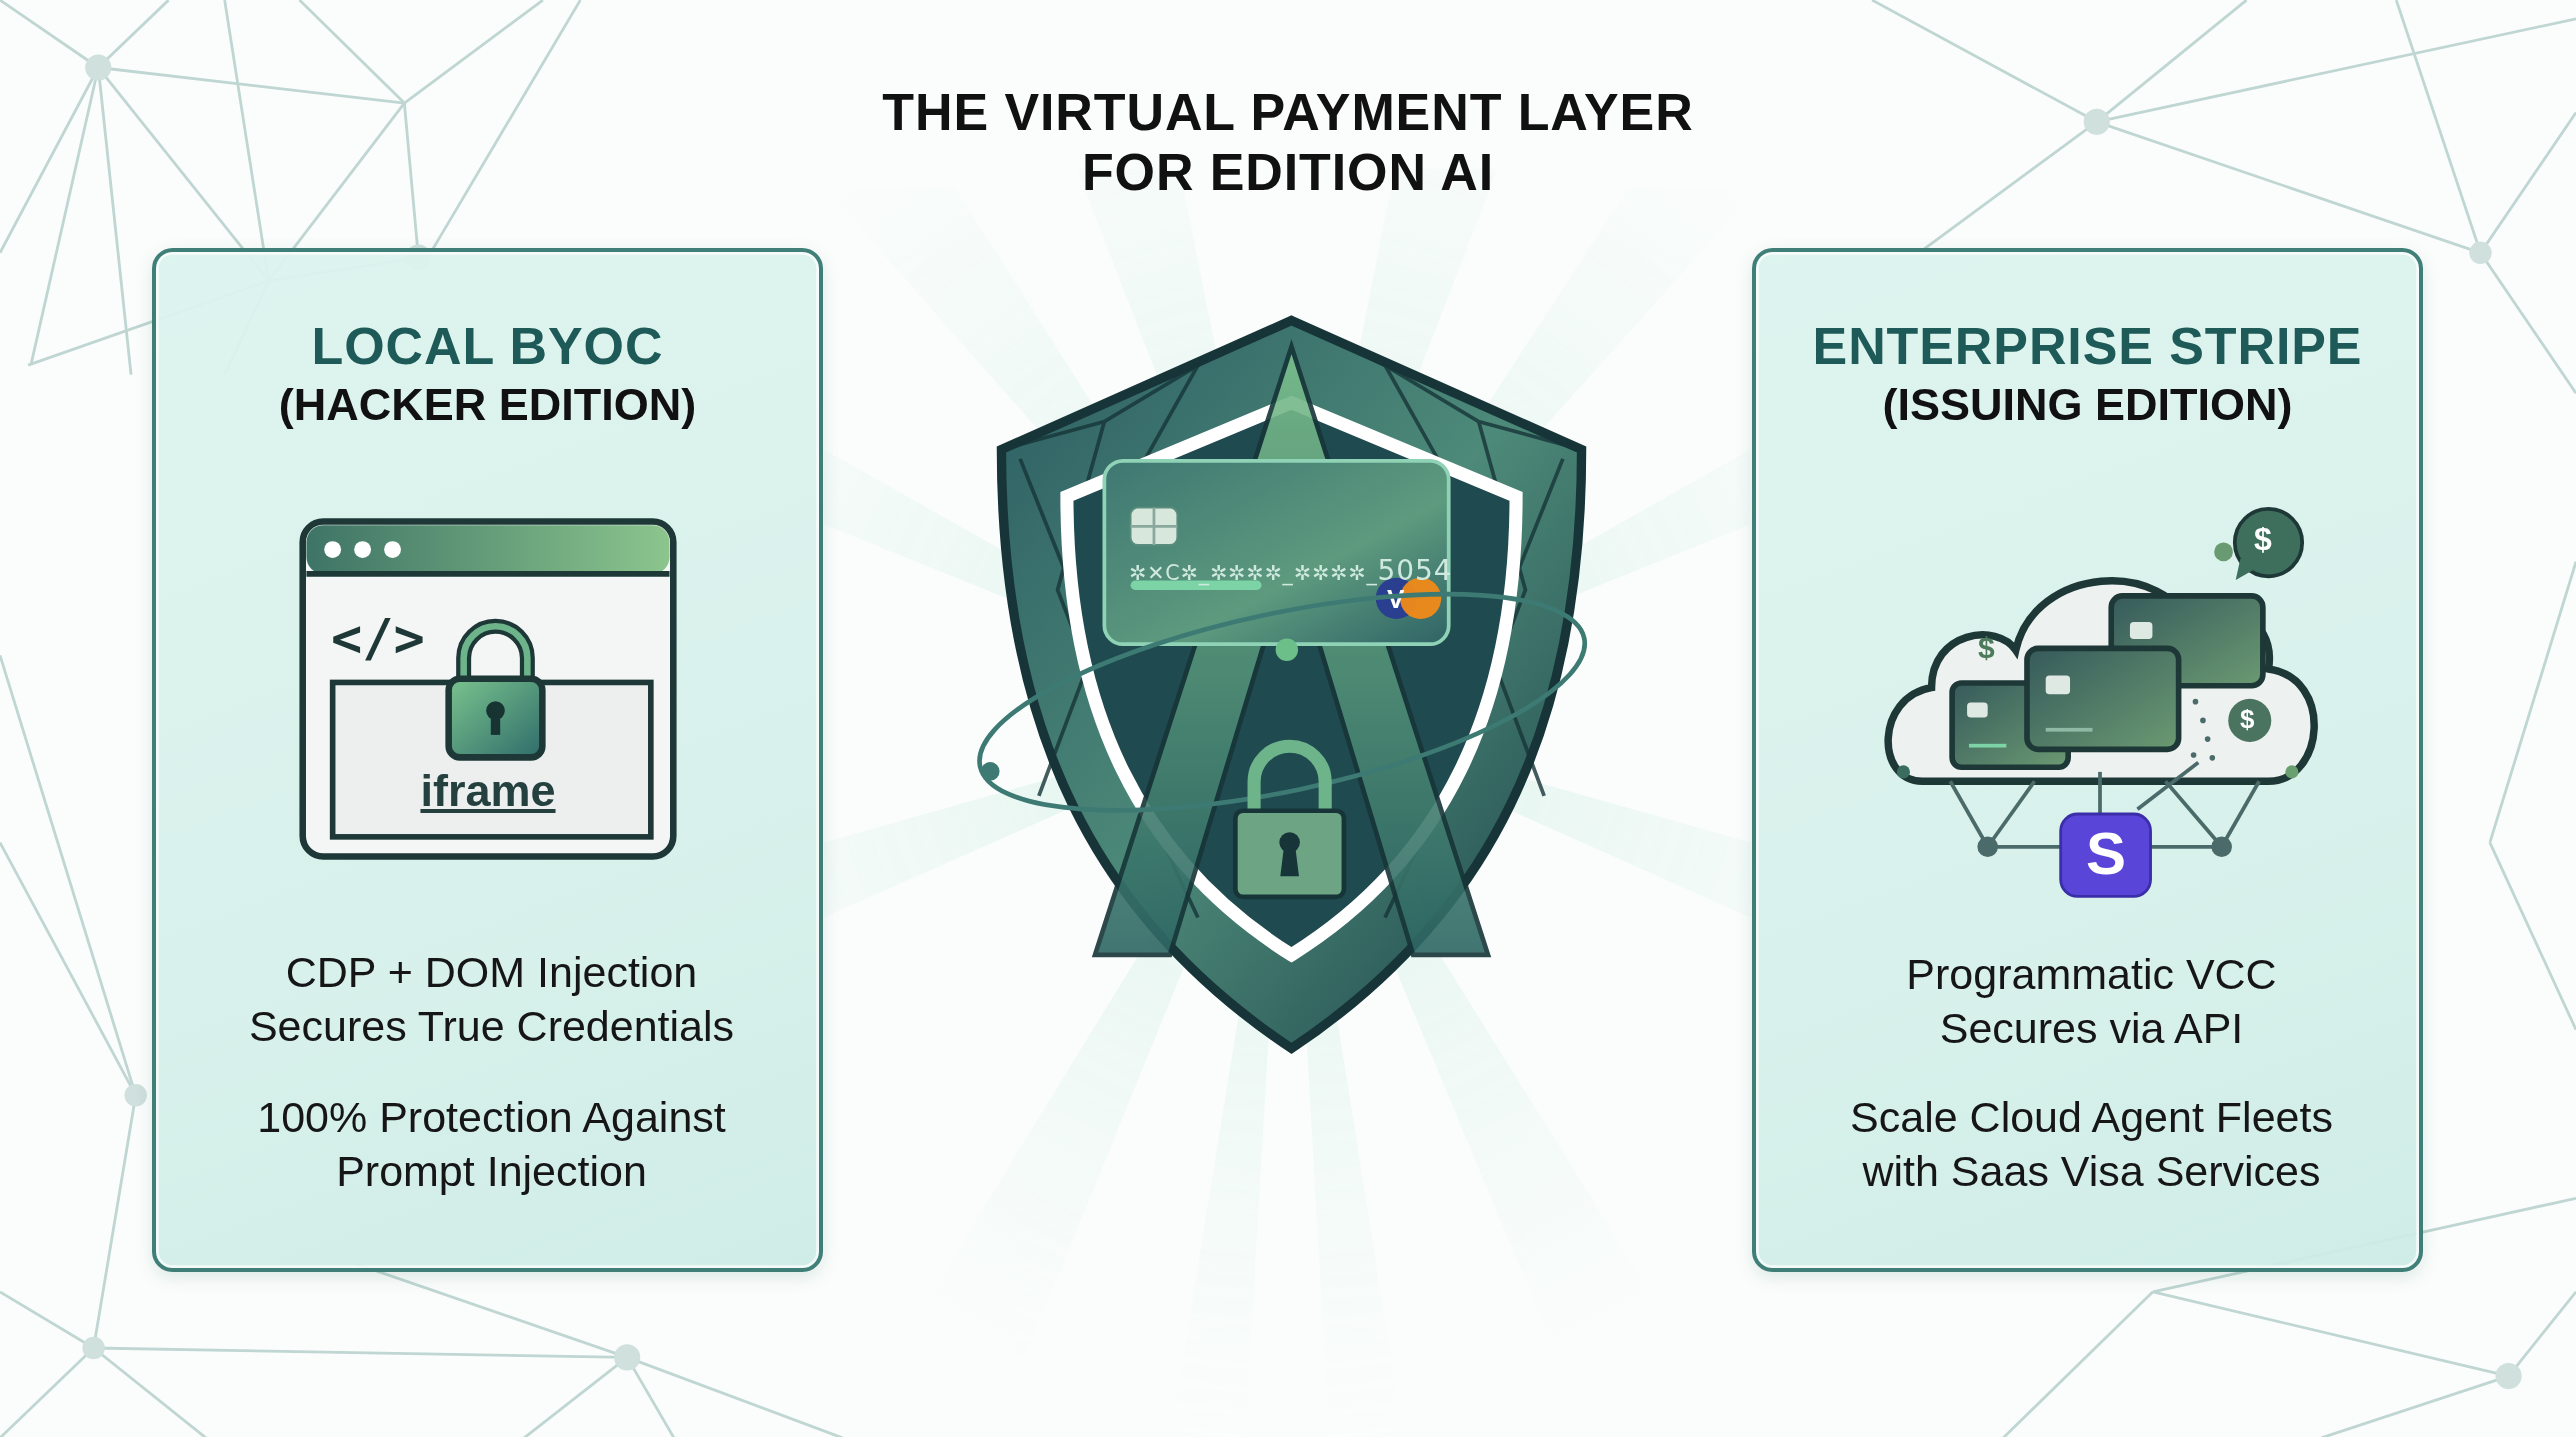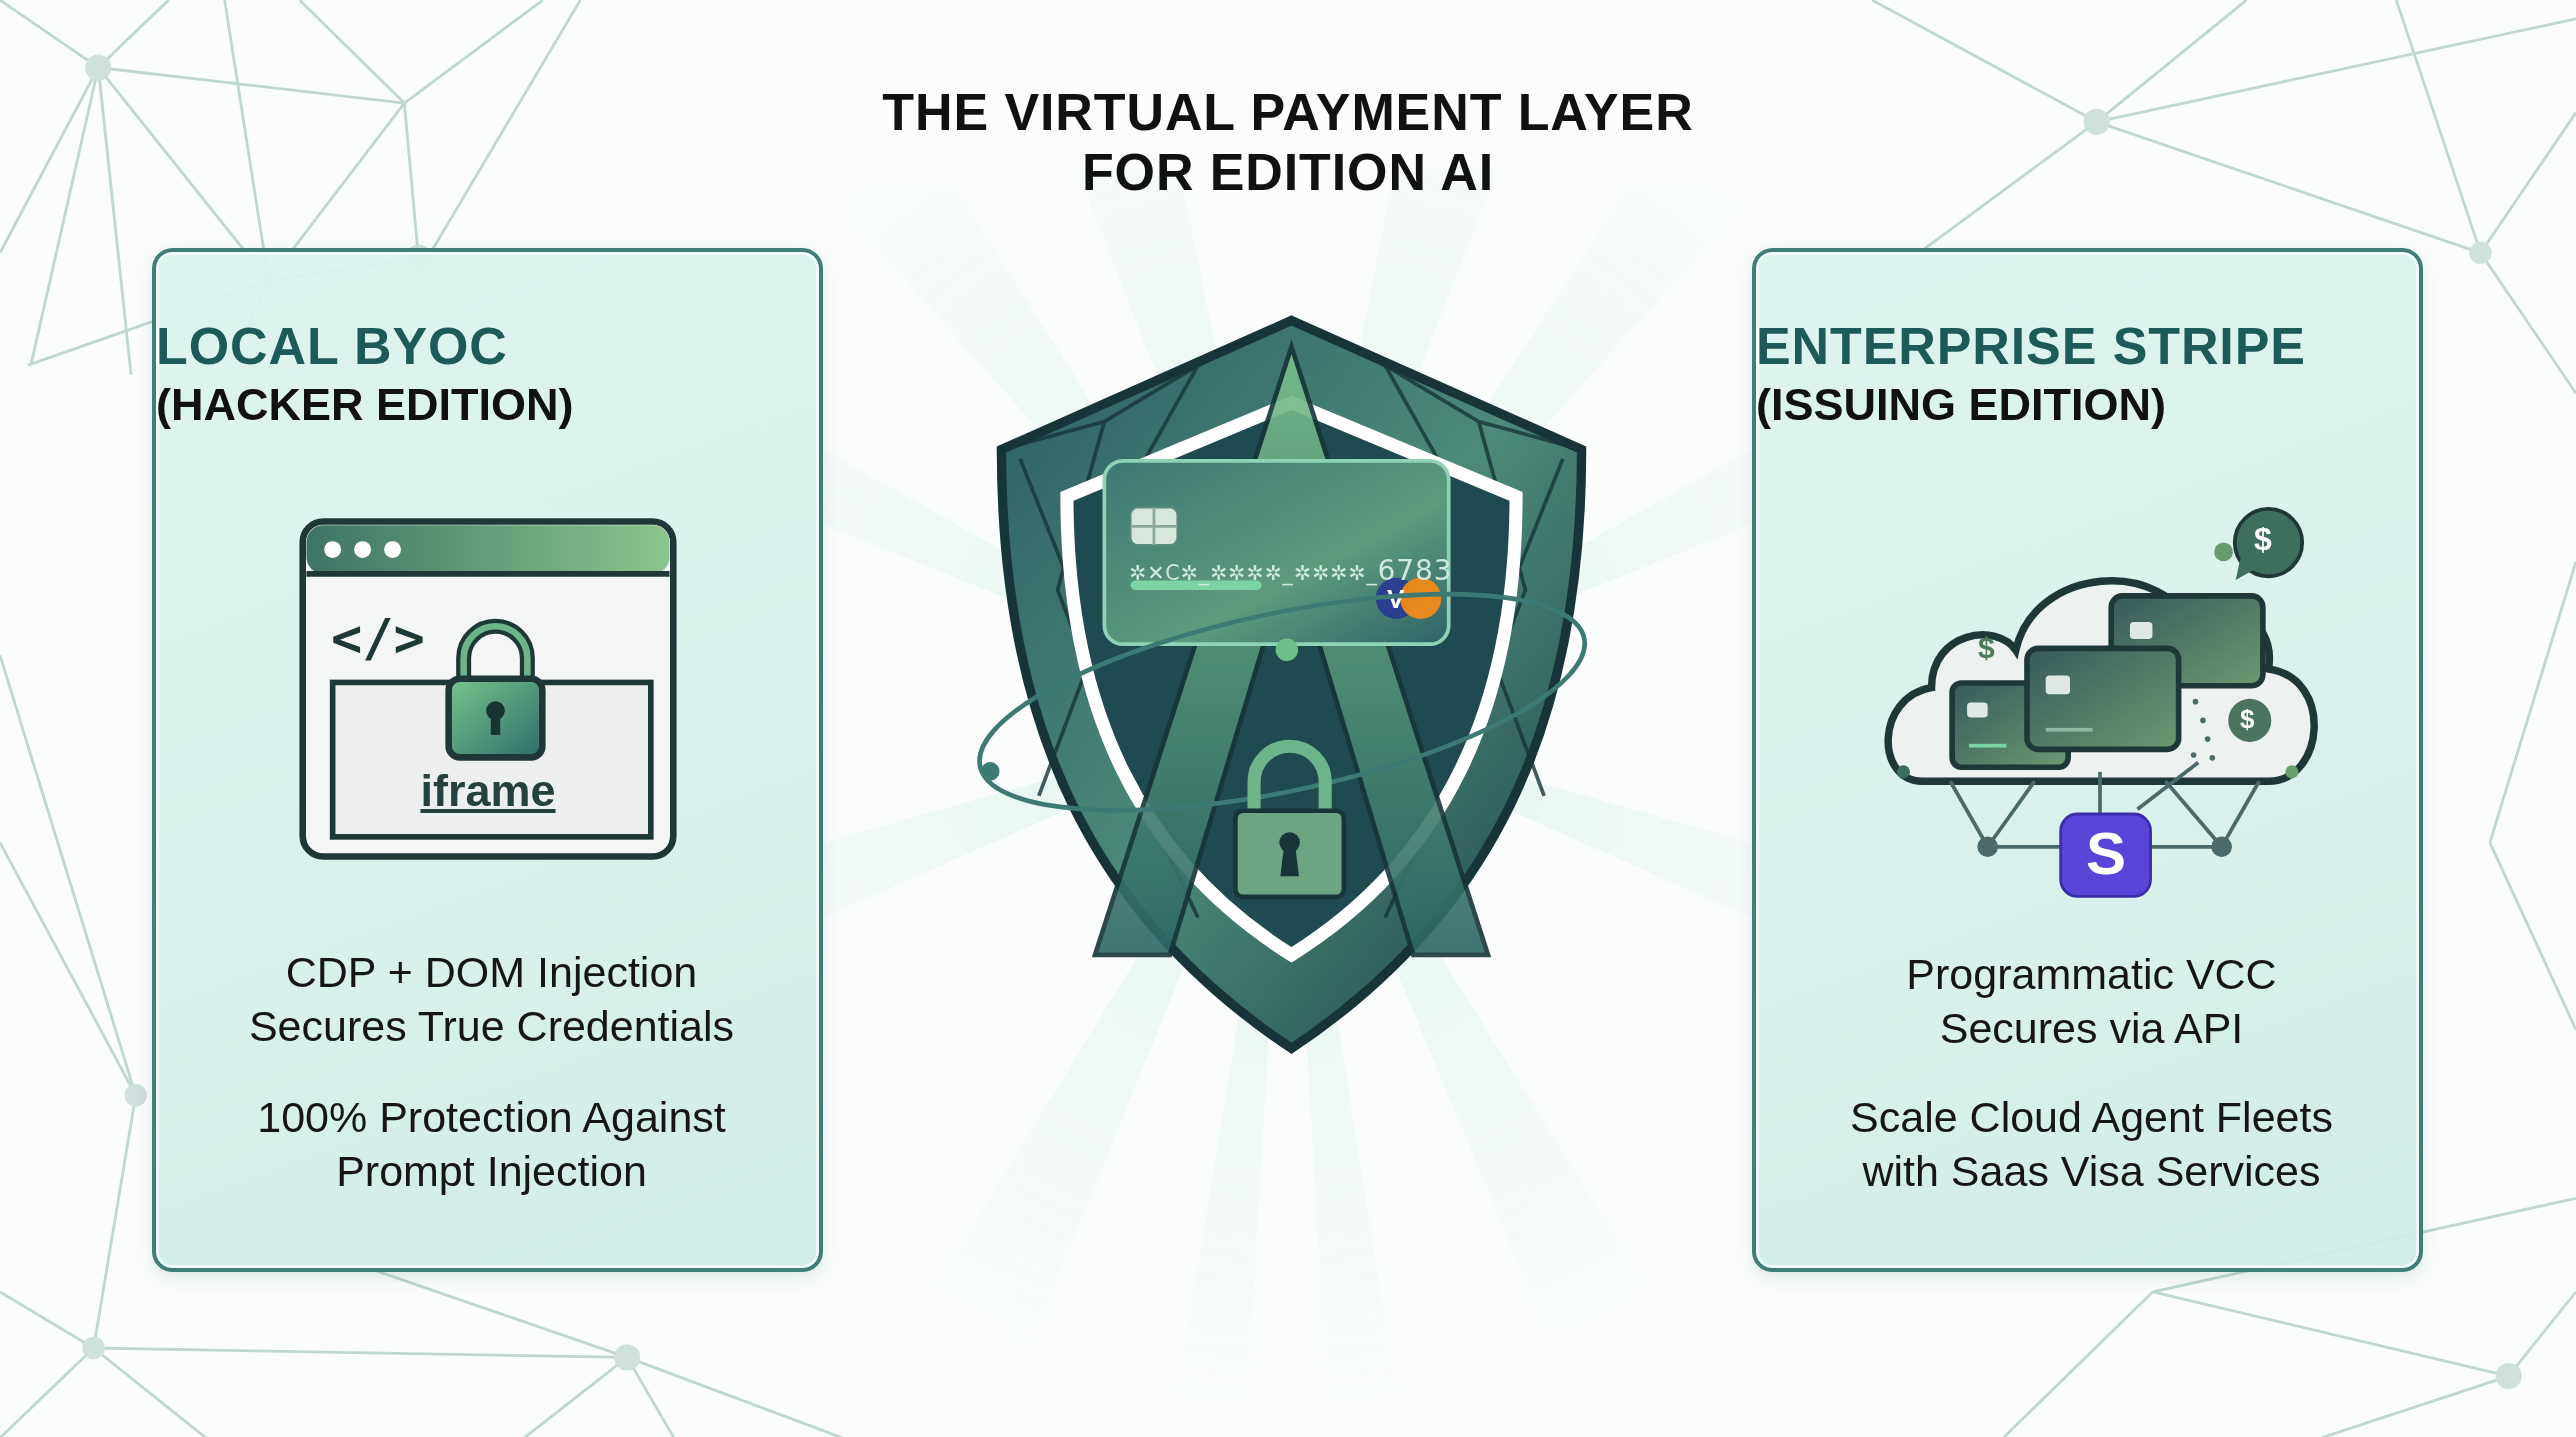--- a/index.html
+++ b/index.html
@@ -5,21 +5,21 @@
   html,body{margin:0;padding:0;}
   body{width:2576px;height:1438px;position:relative;overflow:hidden;background:#fbfdfc;font-family:"Liberation Sans","DejaVu Sans",sans-serif;}
   .bg-net{position:absolute;left:0;top:0;width:2576px;height:1438px;}
   .rays{position:absolute;left:0;top:0;width:2576px;height:1438px;}
   .title{position:absolute;left:0;width:2576px;text-align:center;font-weight:bold;color:#111;letter-spacing:0.9px;}
   .title .l1{position:absolute;left:0;width:100%;top:82px;font-size:52px;}
   .title .l2{position:absolute;left:0;width:100%;top:142px;font-size:52px;}
   .panel{position:absolute;top:248px;width:663px;height:1016px;border:4.7px solid #3f7f78;border-radius:20.6px;background:linear-gradient(160deg,rgba(220,243,238,0.95),rgba(214,240,234,0.92) 60%,rgba(205,236,229,0.95));box-shadow:0 0 0 2.8px rgba(255,255,255,0.7) inset,0 5.6px 17px rgba(60,120,110,0.15);}
   .panel-left{left:152px;}
   .panel-right{left:1752px;}
-  .ptitle{position:absolute;left:0;width:100%;text-align:left;font-weight:bold;}
+  .ptitle{position:absolute;left:0;width:100%;text-align:center;font-weight:bold;}
   .ptitle.main{top:64px;font-size:52px;color:#1e5a57;letter-spacing:0.9px;}
   .ptitle.sub{top:127px;font-size:45px;color:#111;}
   .feat{position:absolute;left:4px;width:100%;text-align:center;font-size:43px;color:#161616;line-height:54px;}
   .icon-wrap{position:absolute;}
   .shield-wrap{position:absolute;left:964px;top:309px;width:655px;height:749px;}
 </style>
 </head>
 <body>
 
 <svg class="bg-net" viewBox="0 0 2752 1536">
@@ -200,21 +200,21 @@
     <ellipse cx="340" cy="420" rx="330" ry="95" fill="none" stroke="#3d7a74" stroke-width="5" transform="rotate(-12 340 420)"></ellipse>
     <circle cx="345" cy="364" r="12" fill="#6dbf8a"></circle>
     <circle cx="28" cy="494" r="10" fill="#3d7a74"></circle>
 
     <path d="M310 540 V505 a38 38 0 0 1 76 0 V540" fill="none" stroke="#6db48a" stroke-width="14"></path>
     <rect x="290" y="536" width="116" height="92" rx="8" fill="#6da584" stroke="#173538" stroke-width="5"></rect>
     <circle cx="348" cy="570" r="11" fill="#173538"></circle>
     <polygon points="342,574 354,574 358,606 338,606" fill="#173538"></polygon>
   </svg>
   <div style="position:absolute;left:165px;top:245px;font-size:20.6px;color:#cfe9df;letter-spacing:0.9px;font-family:'DejaVu Sans',sans-serif;white-space:nowrap;">
-    <span>✲✕C✲_✲✲✲✲_✲✲✲✲_</span><span style="font-size:28px;">6783</span>
+    <span>✲✕C✲_✲✲✲✲_✲✲✲✲_</span><span style="font-size:28px;">5054</span>
   </div>
 </div>
 
 <div class="panel panel-right">
   <div class="ptitle main">ENTERPRISE STRIPE</div>
   <div class="ptitle sub">(ISSUING EDITION)</div>
 
   <div class="icon-wrap" style="left:110px;top:239px;width:468px;height:412px;">
     <svg width="468" height="412" viewBox="0 0 500 440">
       <defs>

